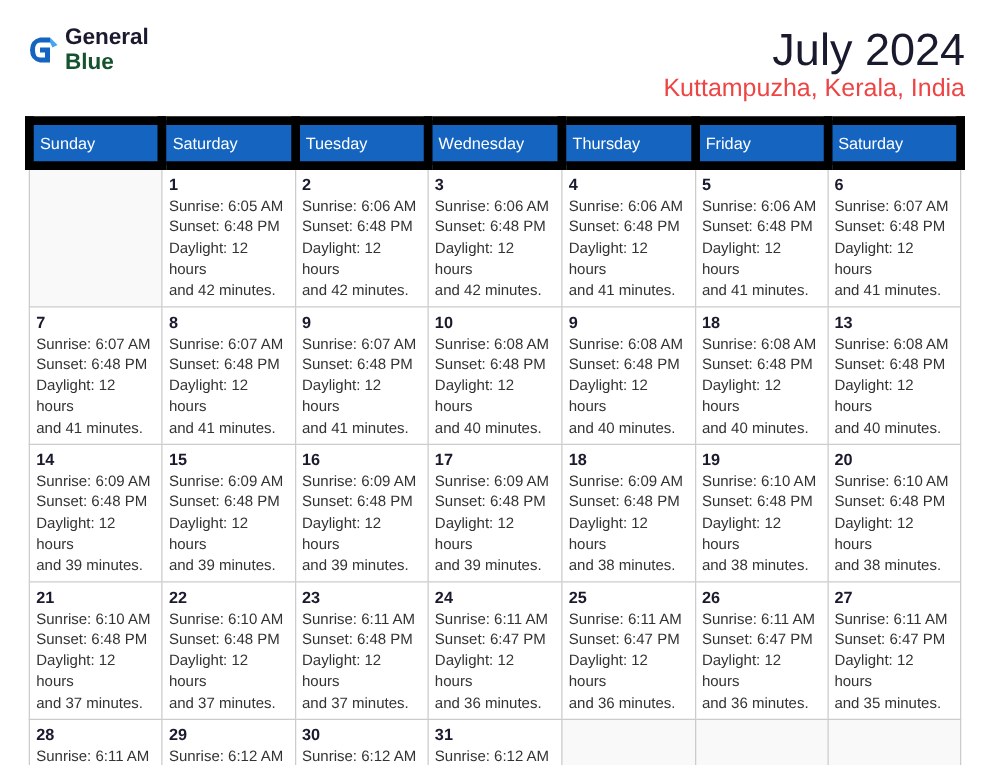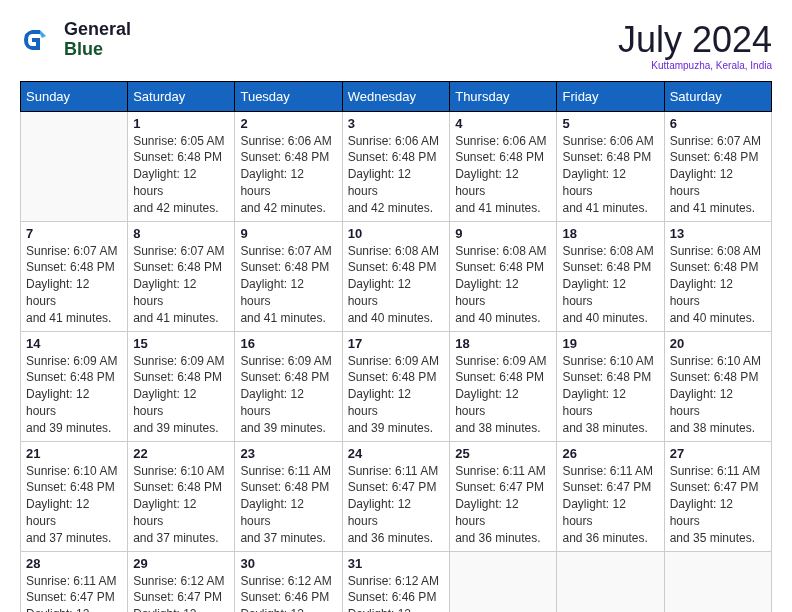--- a/index.html
+++ b/index.html
@@ -12,21 +12,20 @@
     }
     .header-area {
       display: flex;
       justify-content: space-between;
       align-items: flex-start;
       margin-bottom: 10px;
     }
     .logo {
       display: flex;
       align-items: center;
-      gap: 12px;
     }
     .logo-text {
       display: flex;
       flex-direction: column;
       line-height: 1.1;
     }
     .logo-general {
       font-size: 18px;
       font-weight: bold;
       color: #1a1a2e;
@@ -44,36 +43,36 @@
     .title-area {
       text-align: right;
     }
     .month-title {
       font-size: 36px;
       font-weight: normal;
       color: #1a1a2e;
       line-height: 1.1;
     }
     .location-title {
-      font-size: 10px;
-      color: #6d28d9;
+      font-size: 20px;
+      color: #ef4444;
     }
     .calendar {
       width: 100%;
       border-collapse: collapse;
       font-size: 11px;
     }
     .calendar th {
       background-color: #1565c0;
       color: #fff;
       padding: 7px 5px;
       text-align: left;
       font-size: 13px;
       font-weight: normal;
-      border: 1px solid #000000;
+      border: 7px solid #000000;
     }
     .calendar td {
       border: 1px solid #ccc;
       padding: 4px 5px;
       vertical-align: top;
       width: 108px;
       height: 80px;
       background: #fff;
     }
     .calendar td.empty {

